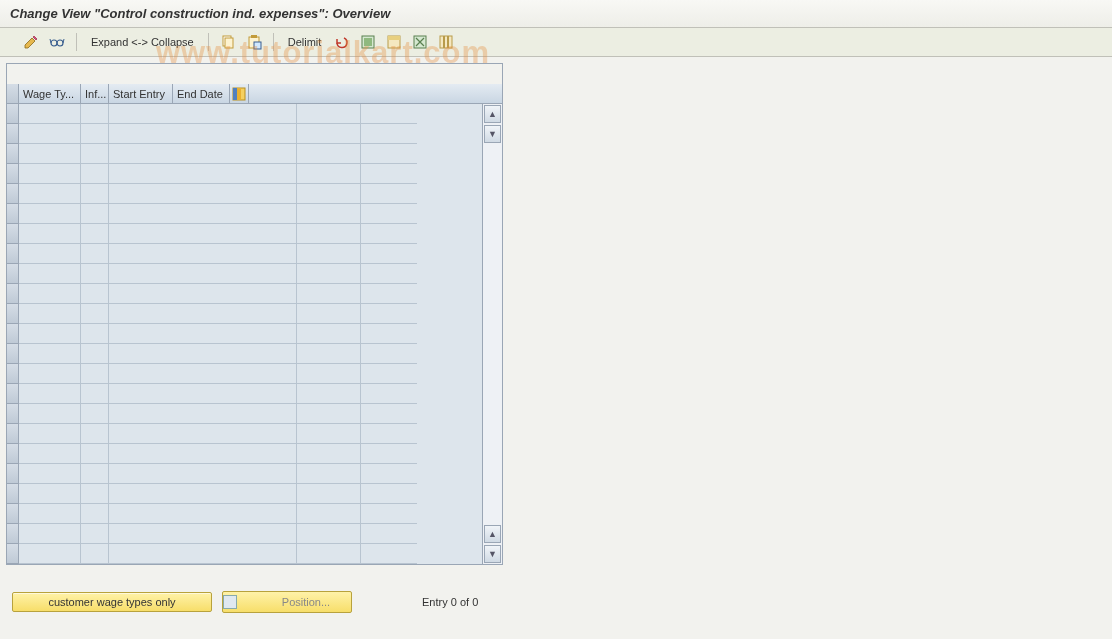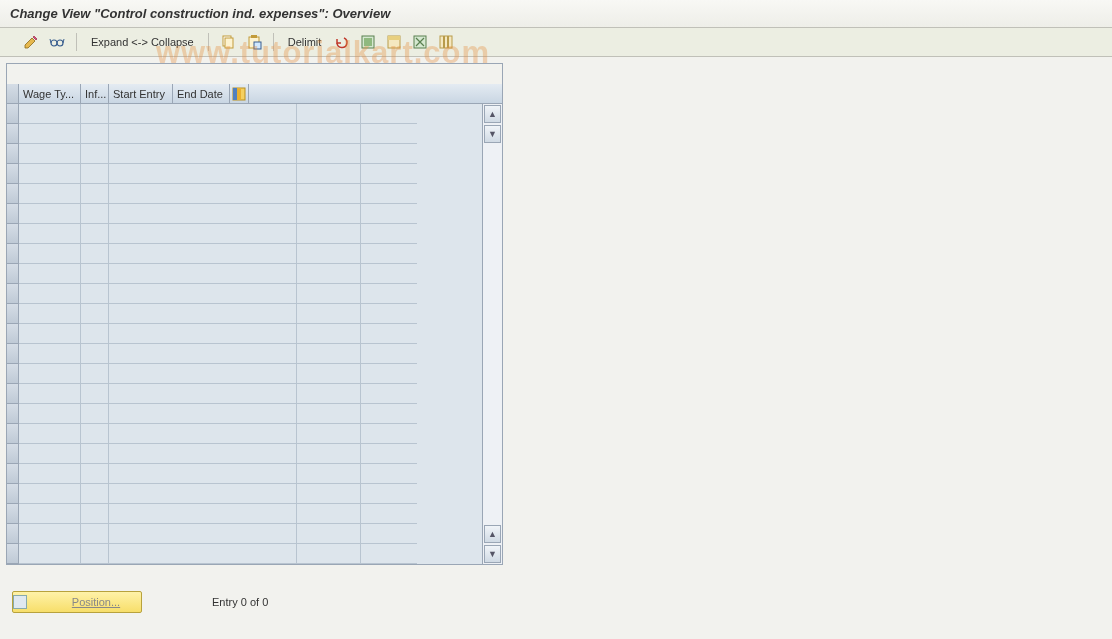--- a/index.html
+++ b/index.html
@@ -175,21 +175,20 @@
       border: 1px solid #b8a23c;
       border-radius: 2px;
       padding: 3px 0;
       font-size: 11px;
       color: #888;
       min-width: 130px;
       text-align: center;
       display:flex;
       align-items:center;
       gap:24px;
-      text-decoration:underline;
     }
     .btn-position .small-ic {
       width:14px;height:14px;
       background:#e0e8f0;
       border:1px solid #8aa;
     }
     .entry-text {
       font-size: 11px;
       color: #333;
       margin-left: 60px;
@@ -486,20 +485,21 @@
           <div class="sb-btn">▼</div>
           <div class="sb-track"></div>
           <div class="sb-btn">▲</div>
           <div class="sb-btn">▼</div>
         </div>
       </div>
     </div>
   </div>
 
   <div class="bottom-bar">
+    <button class="btn-yellow wide">customer wage types only</button>
     <div class="btn-position">
       <span class="small-ic"></span>
       <span style="flex:1;">Position...</span>
     </div>
     <span class="entry-text">Entry 0 of 0</span>
   </div>
 </div>
 
 <div class="watermark">www.tutorialkart.com</div>
 

